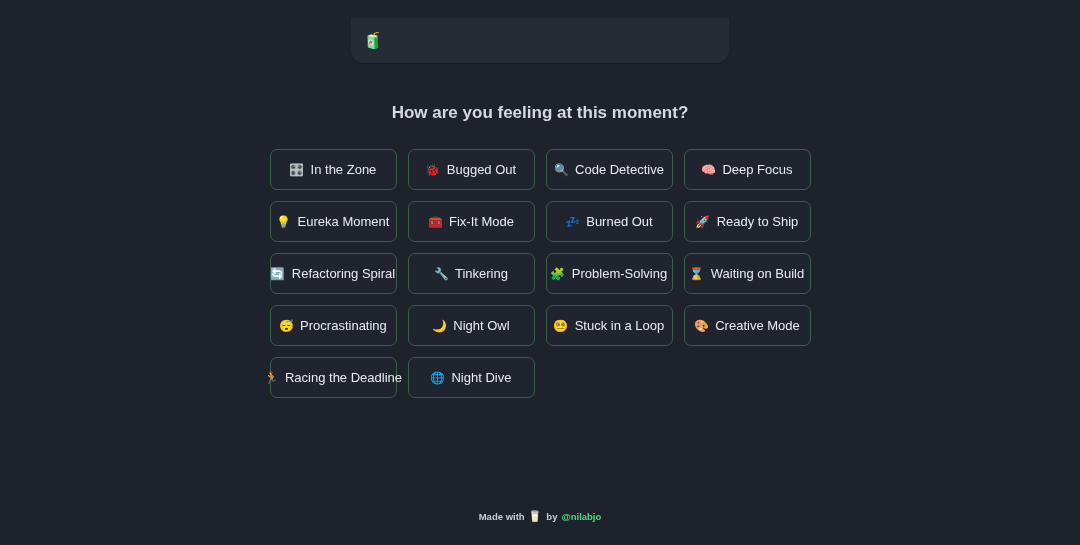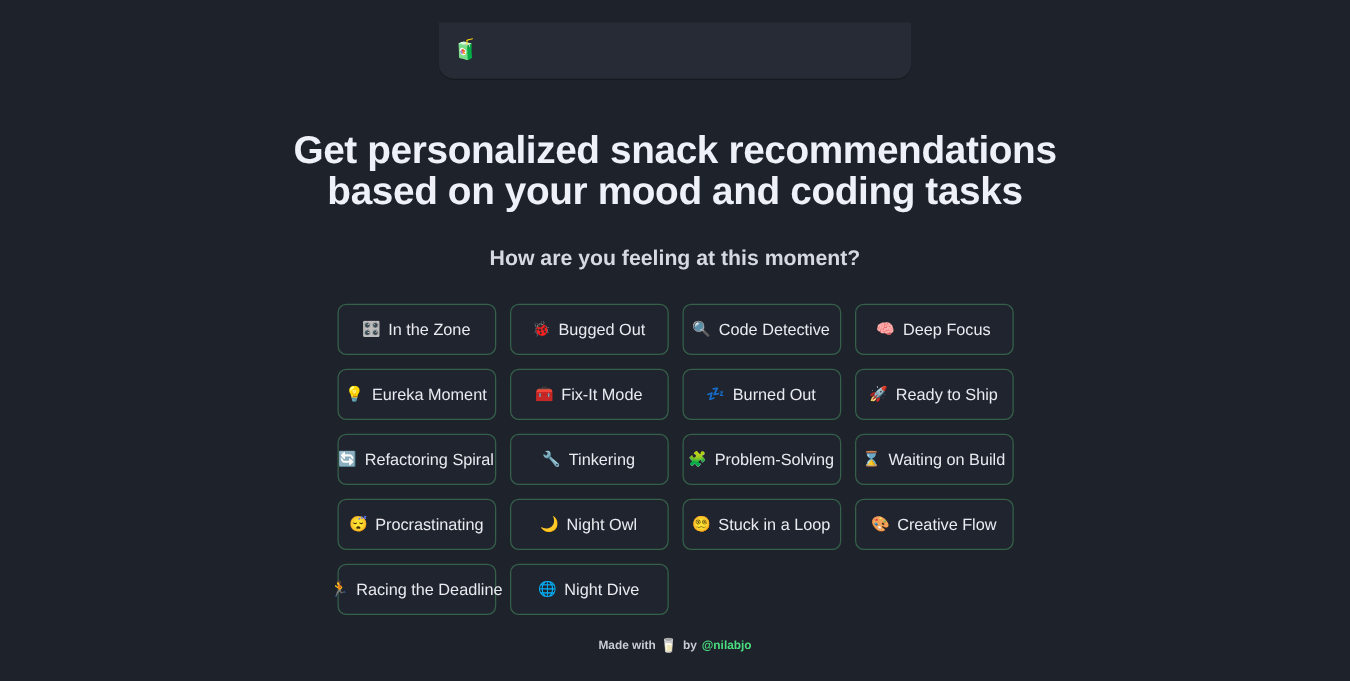--- a/index.html
+++ b/index.html
@@ -143,24 +143,20 @@
 </head>
 <body>
 
 <div class="header-wrap">
   <div class="header-bar">
     <span class="brand-icon">🧃</span>
   </div>
 </div>
 
 <div class="hero">
-  <h1 class="hero-title">
-    <span>Get personalized snack recommendations</span><br>
-    <span>based on your mood and coding tasks</span>
-  </h1>
   <div class="hero-sub">How are you feeling at this moment?</div>
 </div>
 
 <div class="mood-grid" id="mood-grid">
     <div class="mood-btn">
       <span class="mood-emoji">🎛️</span>
       <span class="mood-label">In the Zone</span>
     </div>
     <div class="mood-btn">
       <span class="mood-emoji">🐞</span>
@@ -213,21 +209,21 @@
     <div class="mood-btn">
       <span class="mood-emoji">🌙</span>
       <span class="mood-label">Night Owl</span>
     </div>
     <div class="mood-btn">
       <span class="mood-emoji">😵‍💫</span>
       <span class="mood-label">Stuck in a Loop</span>
     </div>
     <div class="mood-btn">
       <span class="mood-emoji">🎨</span>
-      <span class="mood-label">Creative Flow</span>
+      <span class="mood-label">Creative Mode</span>
     </div>
     <div class="mood-btn">
       <span class="mood-emoji">🏃</span>
       <span class="mood-label">Racing the Deadline</span>
     </div>
     <div class="mood-btn">
       <span class="mood-emoji">🌐</span>
       <span class="mood-label">Night Dive</span>
     </div>
   </div>

